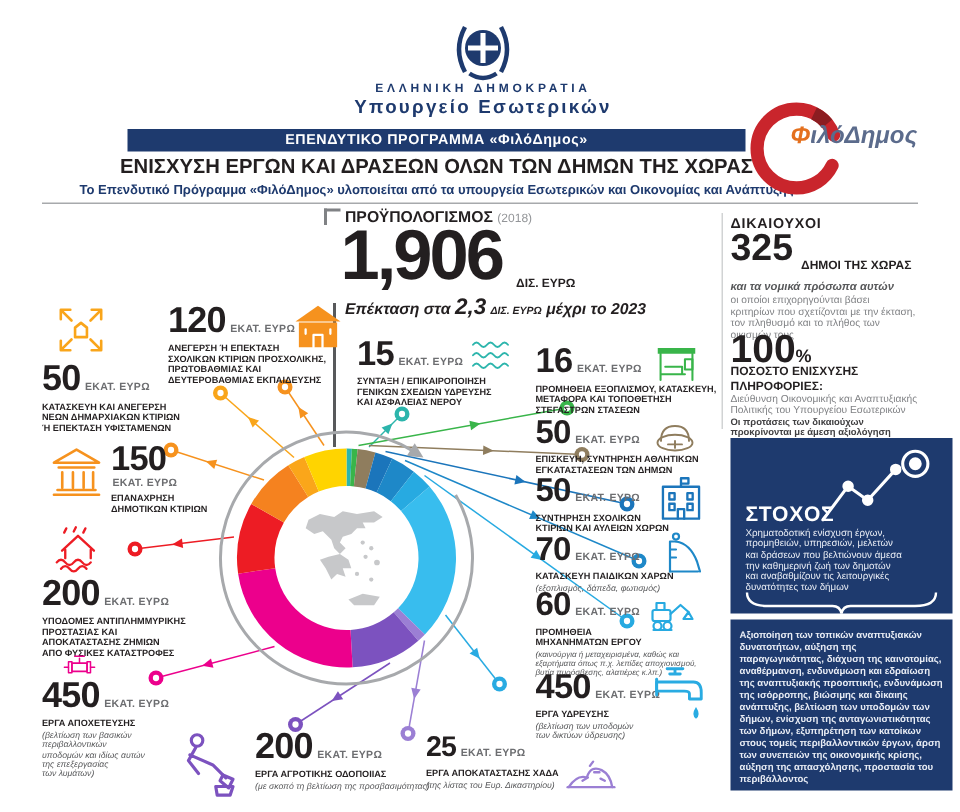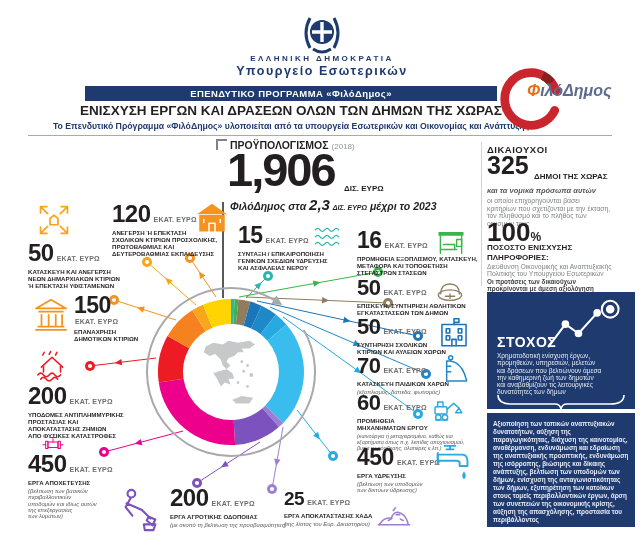--- a/index.html
+++ b/index.html
@@ -191,21 +191,21 @@
   </span>
   <div class="abs logo-text"><span class="phi">Φ</span><span class="rest">ιλόΔημος</span></div>
 
   <div class="abs bracket"></div>
   <div class="abs budget-label">
     <span>ΠΡΟΫΠΟΛΟΓΙΣΜΟΣ</span><span class="yr">(2018)</span>
   </div>
   <div class="abs budget-amount">1,906</div>
   <div class="abs budget-unit">ΔΙΣ. ΕΥΡΩ</div>
   <div class="abs budget-ext">
-    <span>ΦιλόΔημος στα</span>
+    <span>Επέκταση στα</span>
     <span class="big">2,3</span>
     <span class="sm">ΔΙΣ. ΕΥΡΩ</span>
     <span>μέχρι το 2023</span>
   </div>
   <div class="abs vline"></div>
 
   <div class="abs sb-vline"></div>
   <div class="abs sb sb-label">ΔΙΚΑΙΟΥΧΟΙ</div>
   <div class="abs sb sb-325">325</div>
   <div class="abs sb-325-lab">ΔΗΜΟΙ ΤΗΣ ΧΩΡΑΣ</div>

